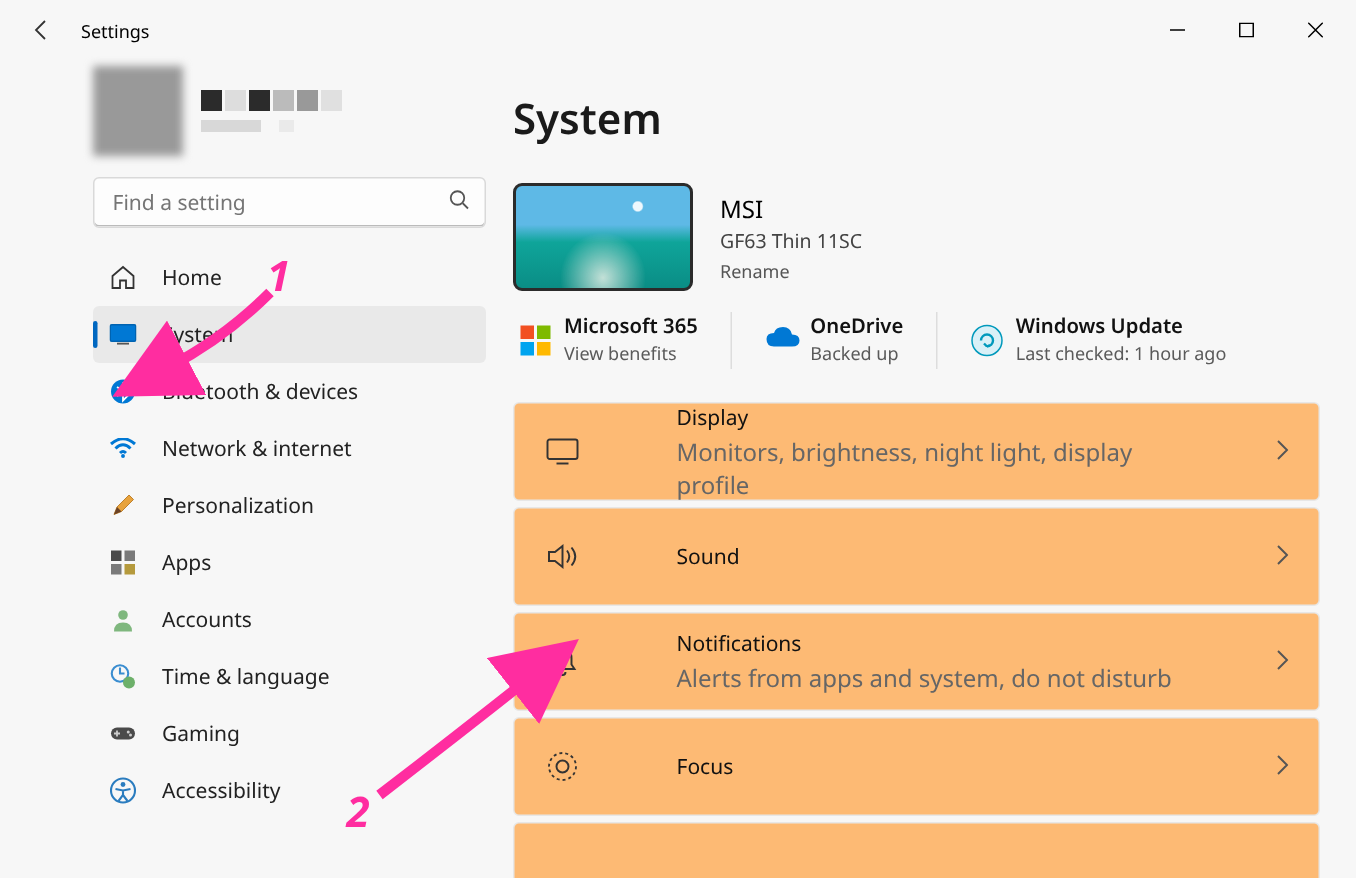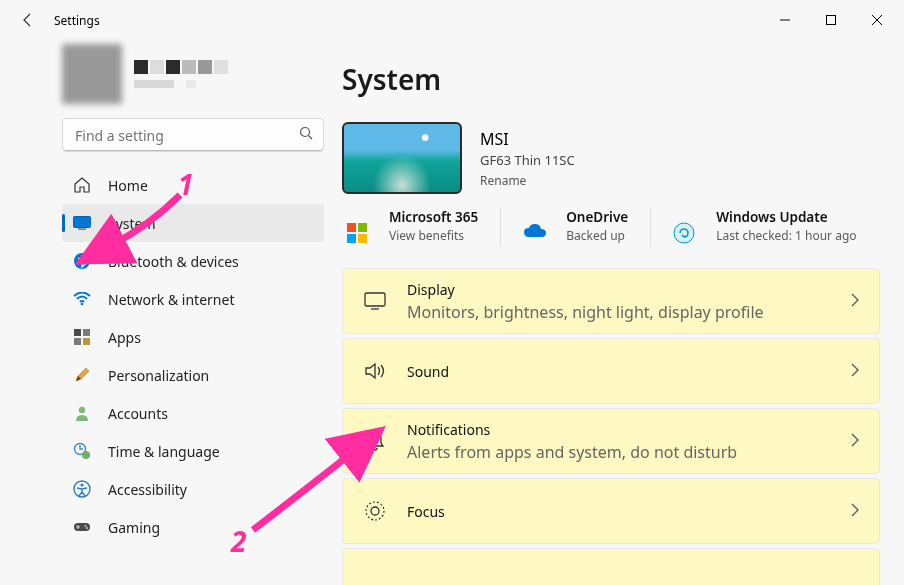--- a/index.html
+++ b/index.html
@@ -34,28 +34,28 @@
 .main h1 { font-size: 28px; font-weight: 600; margin: 20px 0 24px 0; color: #1a1a1a; }
 
 .device-row { display: flex; align-items: center; gap: 18px; margin-bottom: 12px; }
 .device-thumb { width: 120px; height: 72px; border: 2px solid #2b2b2b; border-radius: 6px; position: relative; overflow: hidden; background: linear-gradient(180deg, #5eb9e6 0%, #5eb9e6 38%, #0fa59a 55%, #0a8d85 100%); }
 .device-thumb::after { content: ""; position: absolute; inset: 0; background: radial-gradient(ellipse at 50% 90%, #d8e9e0 0%, transparent 35%), radial-gradient(circle at 70% 20%, #fff 0 3%, transparent 4%); opacity: 0.9; }
 .device-info .dname { font-size: 16px; font-weight: 400; }
 .device-info .dmodel { font-size: 13px; color: #444; margin-top: 1px; }
 .device-info .drename { font-size: 12px; color: #555; margin-top: 3px; cursor: pointer; }
 
 .services { display: flex; align-items: flex-start; gap: 18px; margin: 14px 0 22px 4px; }
-.svc { display: flex; gap: 21px; align-items: flex-end; }
+.svc { display: flex; gap: 8px; align-items: center; }
 .svc-icon { width: 22px; height: 22px; margin-top: 2px; }
 .svc-text .t { font-size: 13.5px; font-weight: 600; color: #111; }
 .svc-text .s { font-size: 12px; color: #5a5a5a; margin-top: 1px; }
 .vsep { width: 1px; height: 38px; background: #ddd; margin: 0 4px; }
 
 .cards { display: flex; flex-direction: column; gap: 4px; }
-.card { background: #fef9c3; border: 1px solid #e7e7e7; border-radius: 4px; height: 66px; display: flex; align-items: center; padding: 0 20px; cursor: pointer; }
+.card { background: #fdba74; border: 1px solid #e7e7e7; border-radius: 4px; height: 66px; display: flex; align-items: center; padding: 0 20px; cursor: pointer; gap: 44px; }
 .card .cicon { width: 24px; height: 24px; display: flex; align-items: center; justify-content: center; color: #333; }
 .card .ctext { margin-left: 20px; flex: 1; }
 .card .ctext .ct { font-size: 14px; color: #111; }
 .card .ctext .cs { font-size: 16px; color: #666; margin-top: 2px; }
 .card .chev { color: #555; }
 .card.partial { height: 52px; align-items: flex-end; padding-bottom: 4px; }
 .card.partial .ctext, .card.partial .cicon, .card.partial .chev { opacity: 0.6; visibility: hidden; }
 
 
 .annot { position: absolute; pointer-events: none; }
@@ -154,76 +154,76 @@
             <svg width="18" height="14" viewBox="0 0 18 14">
               <path d="M1 4 Q9 -3 17 4 M4 7 Q9 2 14 7 M7 10 Q9 8 11 10" stroke="#0078d4" stroke-width="2" fill="none"></path>
               <circle cx="9" cy="12" r="1.3" fill="#0078d4"></circle>
             </svg>
           </span>
         <span>Network &amp; internet</span>
       </li>
       <li>
         <span class="navicon">
             <svg width="18" height="18" viewBox="0 0 18 18">
+              <path d="M3 15 L5 10 L13 2 L16 5 L8 13 Z" fill="#e8a33d" stroke="#b87820" stroke-width="0.6"></path>
+              <path d="M3 15 L5 10 L8 13 Z" fill="#6b4226"></path>
+            </svg>
+          </span>
+        <span>Personalization</span>
+      </li>
+      <li>
+        <span class="navicon">
+            <svg width="18" height="18" viewBox="0 0 18 18">
               <rect x="1" y="1" width="7" height="7" fill="#4a4a4a"></rect>
               <rect x="10" y="1" width="7" height="7" fill="#7a7a7a"></rect>
               <rect x="1" y="10" width="7" height="7" fill="#7a7a7a"></rect>
               <rect x="10" y="10" width="7" height="7" fill="#b59a3d"></rect>
             </svg>
           </span>
         <span>Apps</span>
       </li>
       <li>
         <span class="navicon">
             <svg width="18" height="18" viewBox="0 0 18 18">
-              <path d="M3 15 L5 10 L13 2 L16 5 L8 13 Z" fill="#e8a33d" stroke="#b87820" stroke-width="0.6"></path>
-              <path d="M3 15 L5 10 L8 13 Z" fill="#6b4226"></path>
-            </svg>
-          </span>
-        <span>Personalization</span>
-      </li>
-      <li>
-        <span class="navicon">
-            <svg width="18" height="18" viewBox="0 0 18 18">
               <circle cx="9" cy="6" r="3.2" fill="#7fb77e"></circle>
               <path d="M3 17 Q3 11 9 11 Q15 11 15 17 Z" fill="#7fb77e"></path>
             </svg>
           </span>
         <span>Accounts</span>
       </li>
       <li>
         <span class="navicon">
             <svg width="18" height="18" viewBox="0 0 18 18">
               <circle cx="7" cy="7" r="5.5" fill="none" stroke="#3a8dd0" stroke-width="1.4"></circle>
               <path d="M7 3 V7 H10" stroke="#3a8dd0" stroke-width="1.4" fill="none"></path>
               <circle cx="13" cy="13" r="4" fill="#6db06a"></circle>
             </svg>
           </span>
         <span>Time &amp; language</span>
-      </li>
-      <li>
-        <span class="navicon">
-            <svg width="18" height="18" viewBox="0 0 18 18">
-              <circle cx="9" cy="9" r="8" fill="none" stroke="#2a7cbf" stroke-width="1.4"></circle>
-              <circle cx="9" cy="5" r="1.6" fill="#2a7cbf"></circle>
-              <path d="M4 8 L9 9 L14 8 M9 9 V12 L6 16 M9 12 L12 16" stroke="#2a7cbf" stroke-width="1.4" fill="none"></path>
-            </svg>
-          </span>
-        <span>Accessibility</span>
       </li>
       <li>
         <span class="navicon">
             <svg width="18" height="14" viewBox="0 0 18 14">
               <rect x="1" y="3" width="16" height="8" rx="4" fill="#4a4a4a"></rect>
               <circle cx="12.5" cy="6" r="1" fill="#ccc"></circle>
               <circle cx="14" cy="8" r="1" fill="#ccc"></circle>
               <path d="M5 5 V9 M3 7 H7" stroke="#ccc" stroke-width="1.2"></path>
             </svg>
           </span>
         <span>Gaming</span>
+      </li>
+      <li>
+        <span class="navicon">
+            <svg width="18" height="18" viewBox="0 0 18 18">
+              <circle cx="9" cy="9" r="8" fill="none" stroke="#2a7cbf" stroke-width="1.4"></circle>
+              <circle cx="9" cy="5" r="1.6" fill="#2a7cbf"></circle>
+              <path d="M4 8 L9 9 L14 8 M9 9 V12 L6 16 M9 12 L12 16" stroke="#2a7cbf" stroke-width="1.4" fill="none"></path>
+            </svg>
+          </span>
+        <span>Accessibility</span>
       </li>
     </ul>
   </div>
 
   <div class="main">
     <h1>System</h1>
 
     <div class="device-row">
       <div class="device-thumb"></div>
       <div class="device-info">

